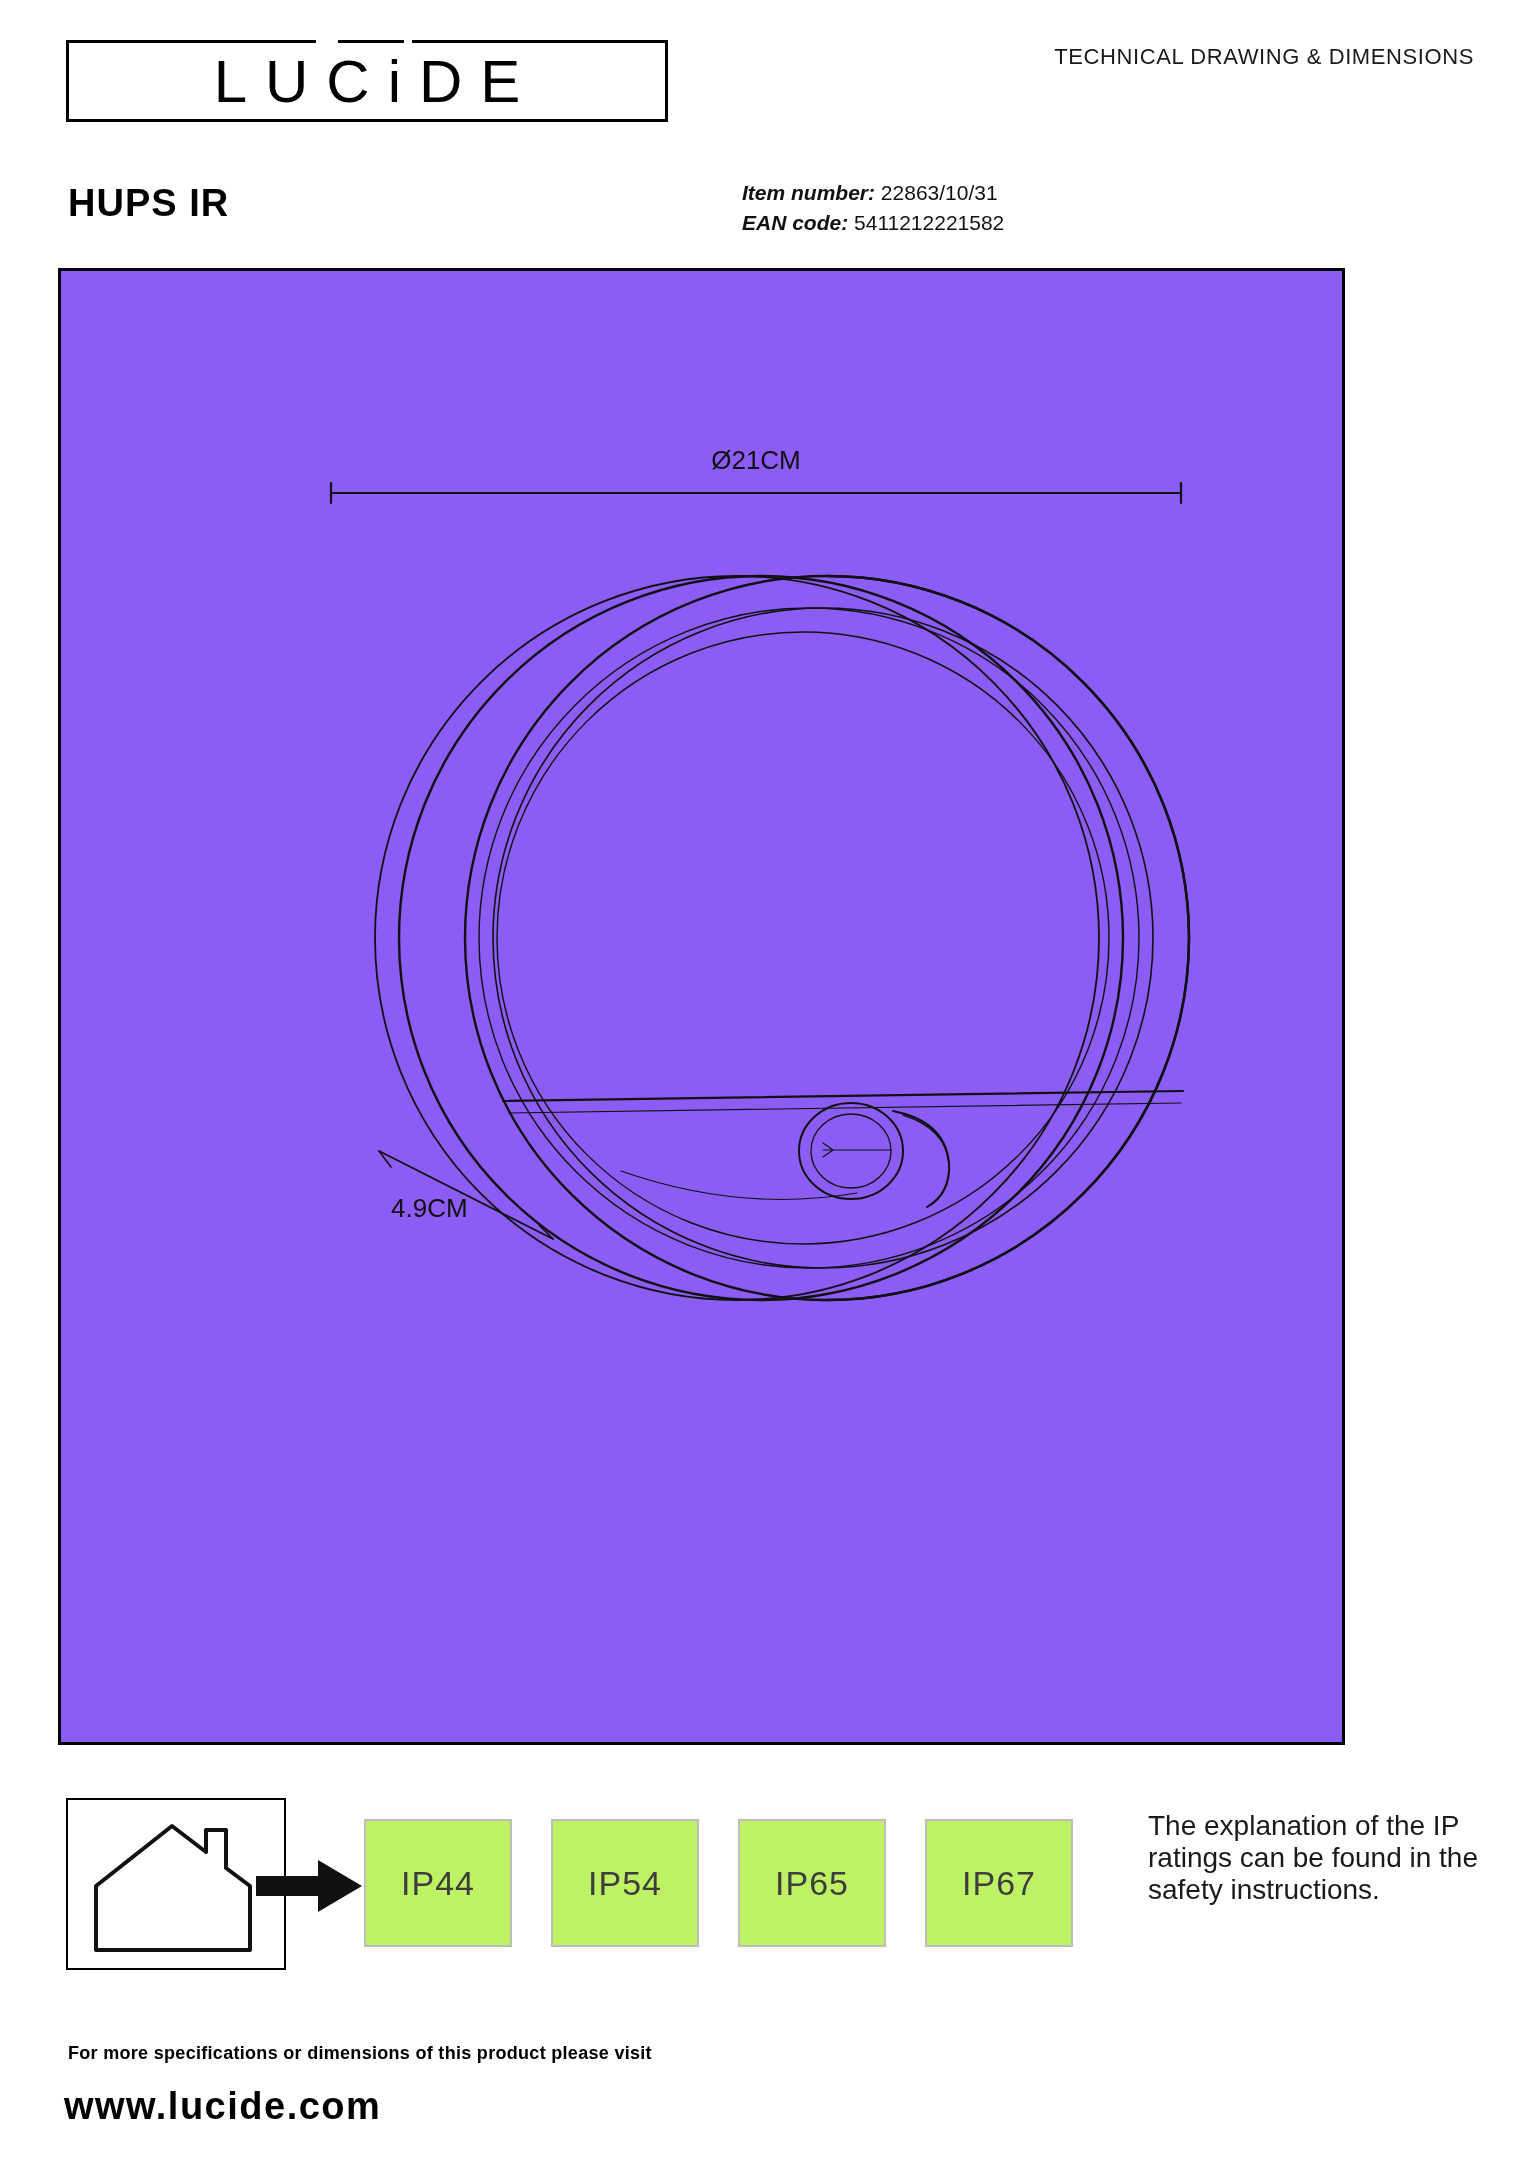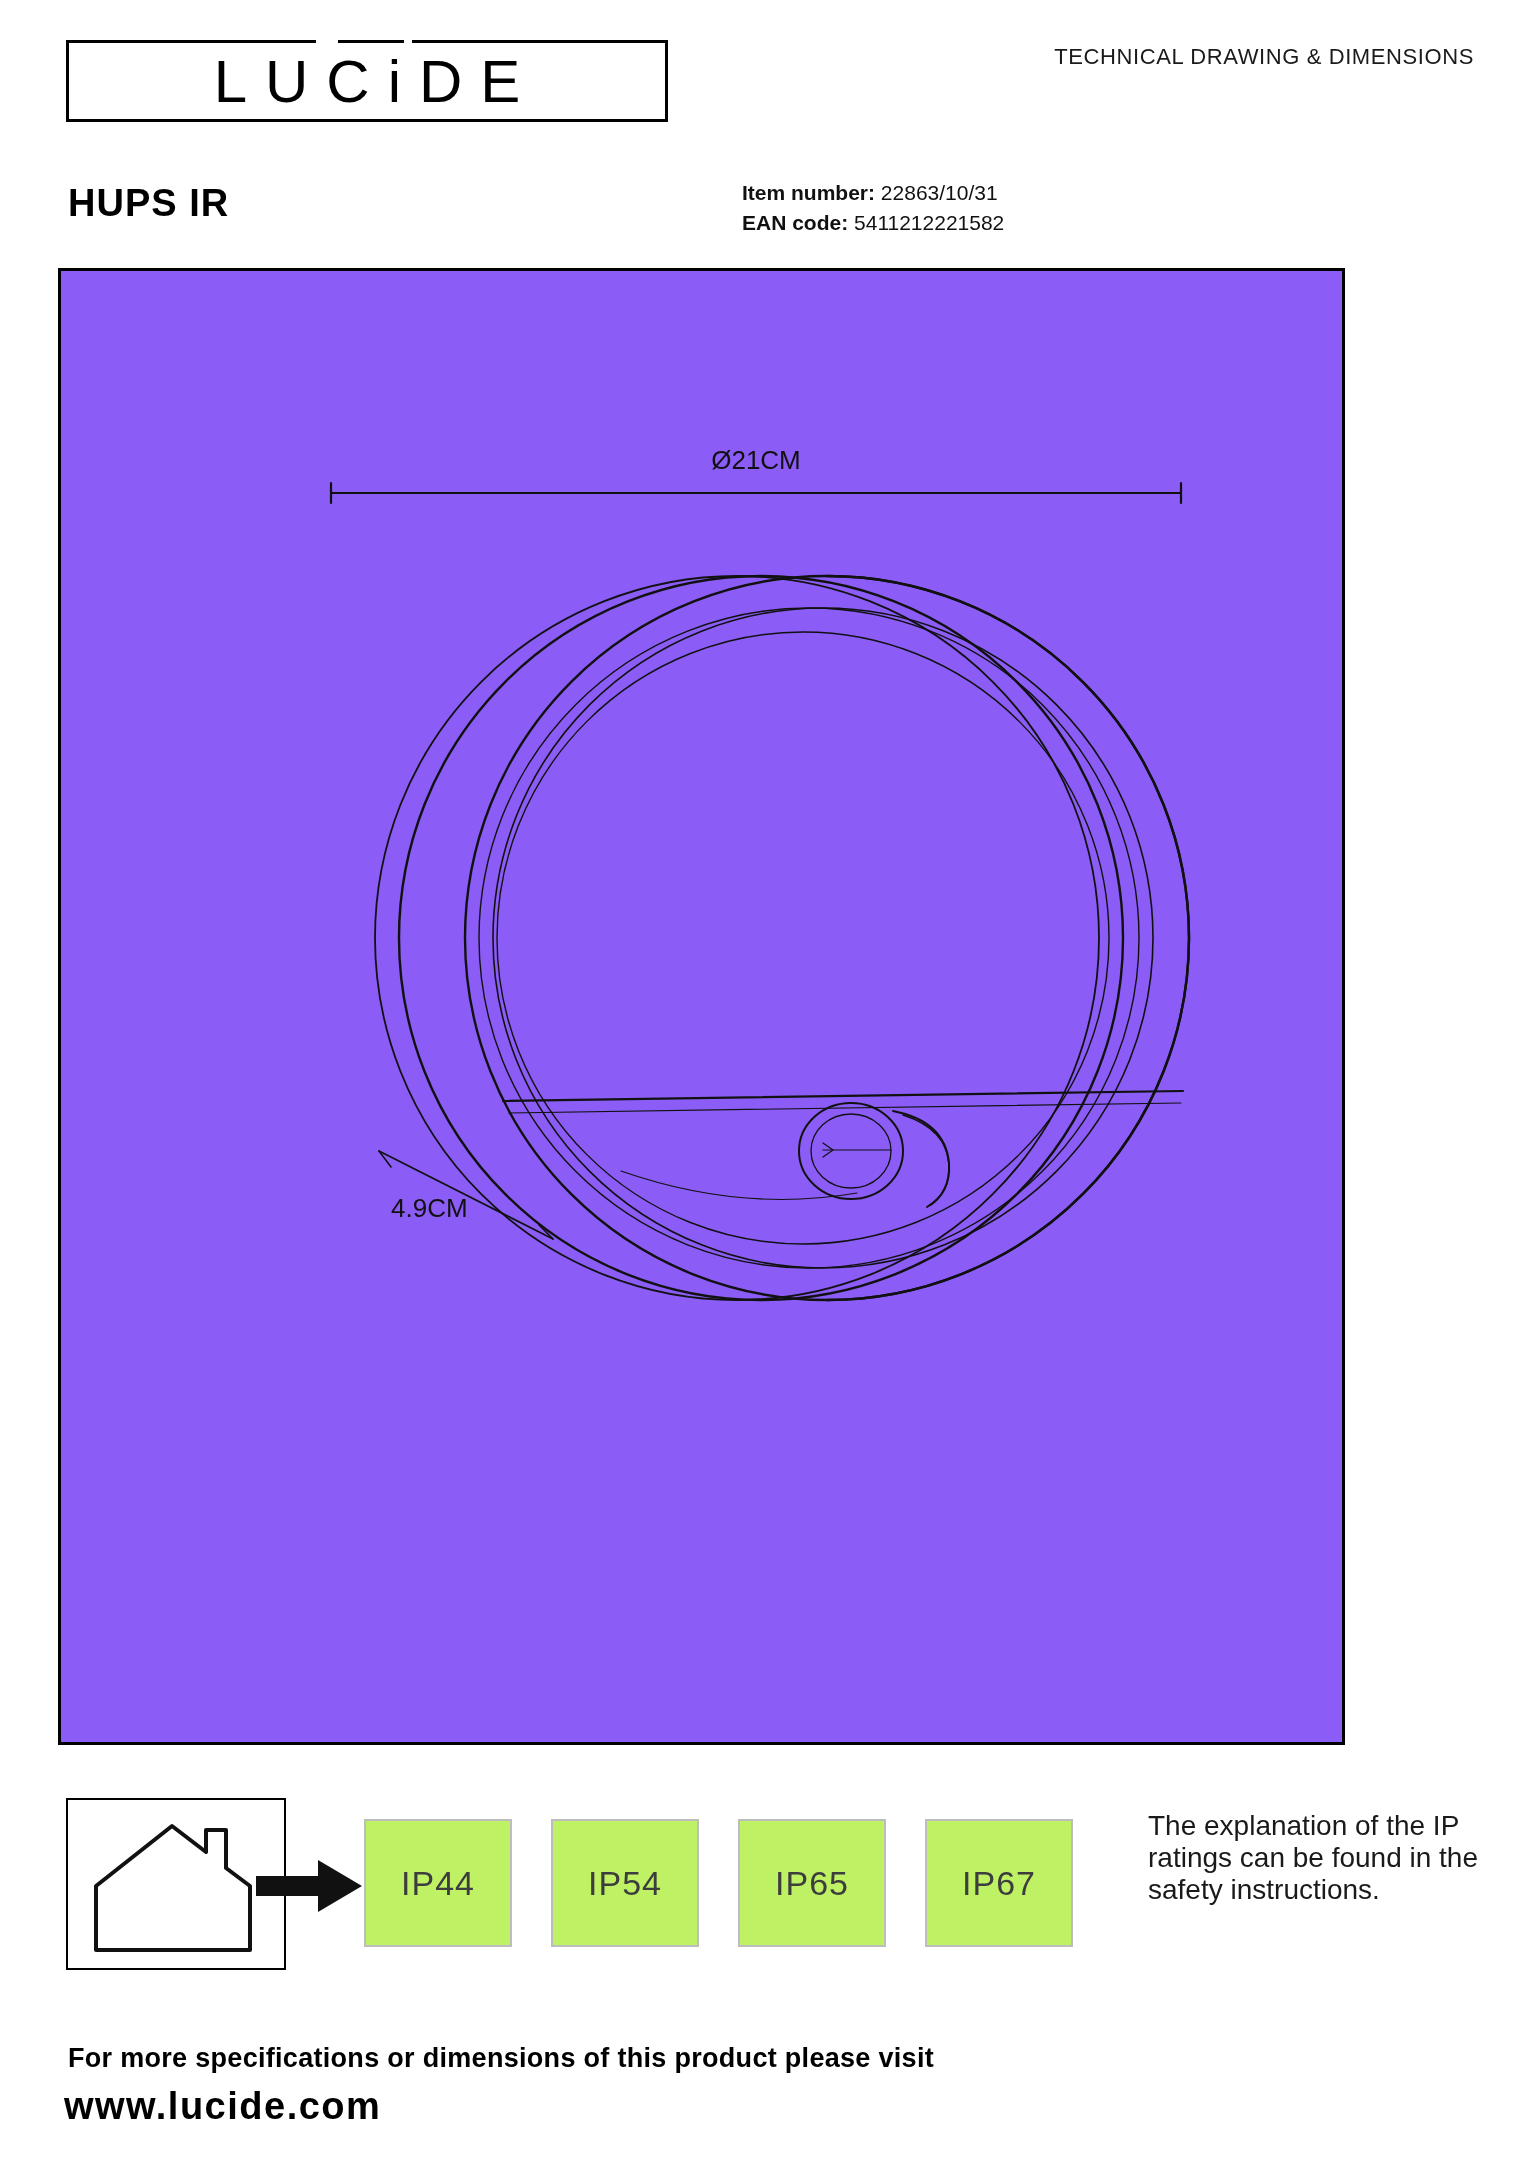--- a/index.html
+++ b/index.html
@@ -86,21 +86,21 @@
     color: #000;
   }
   .meta {
     position: absolute;
     left: 742px;
     top: 178px;
     font-size: 21px;
     line-height: 30px;
     color: #111;
   }
-  .meta .lbl { font-weight: bold; }
+  .meta .lbl { font-weight: bold; font-style: italic; }
 
   
   .drawing-frame {
     position: absolute;
     left: 58px;
     top: 268px;
     width: 1287px;
     height: 1477px;
     border: 3px solid #000;
     box-sizing: border-box;
@@ -154,21 +154,21 @@
     font-size: 28px;
     line-height: 32px;
     color: #1a1a1a;
   }
 
   
   .footer-line1 {
     position: absolute;
     left: 68px;
     top: 2043px;
-    font-size: 27px;
+    font-size: 18px;
     font-weight: bold;
     letter-spacing: 0.3px;
     color: #000;
   }
   .footer-line2 {
     position: absolute;
     left: 64px;
     top: 2085px;
     font-size: 38px;
     font-weight: bold;

